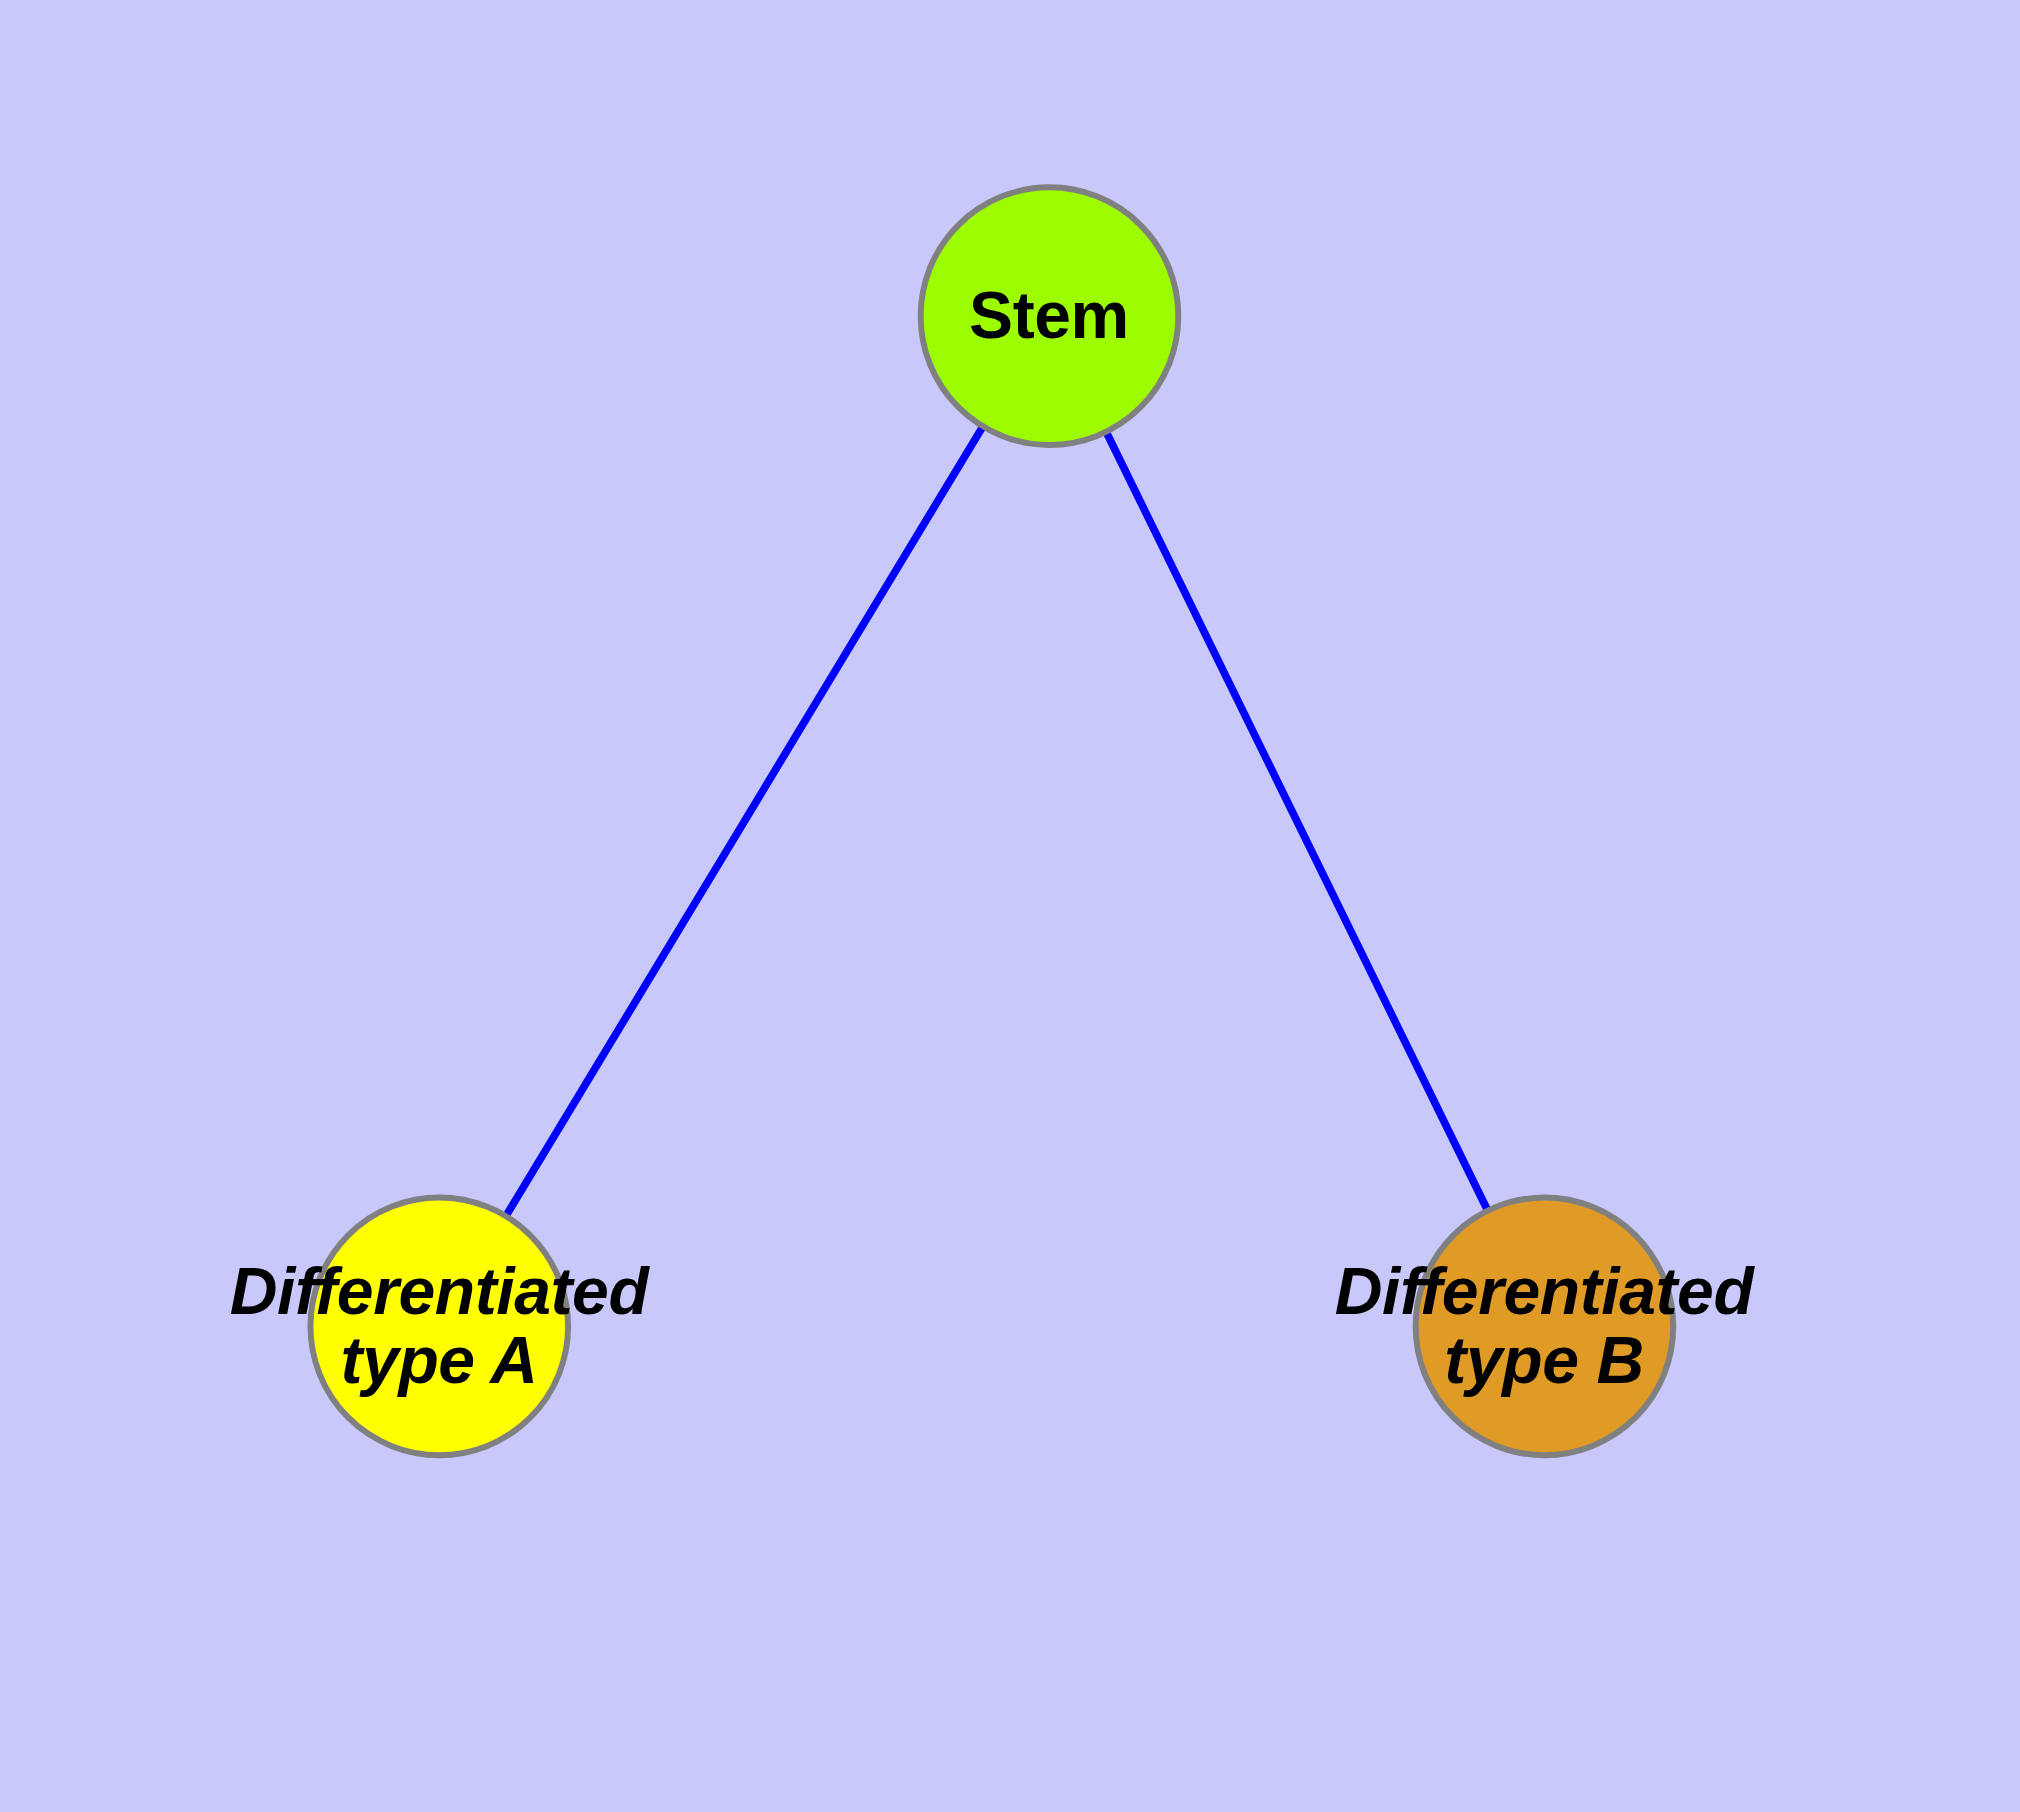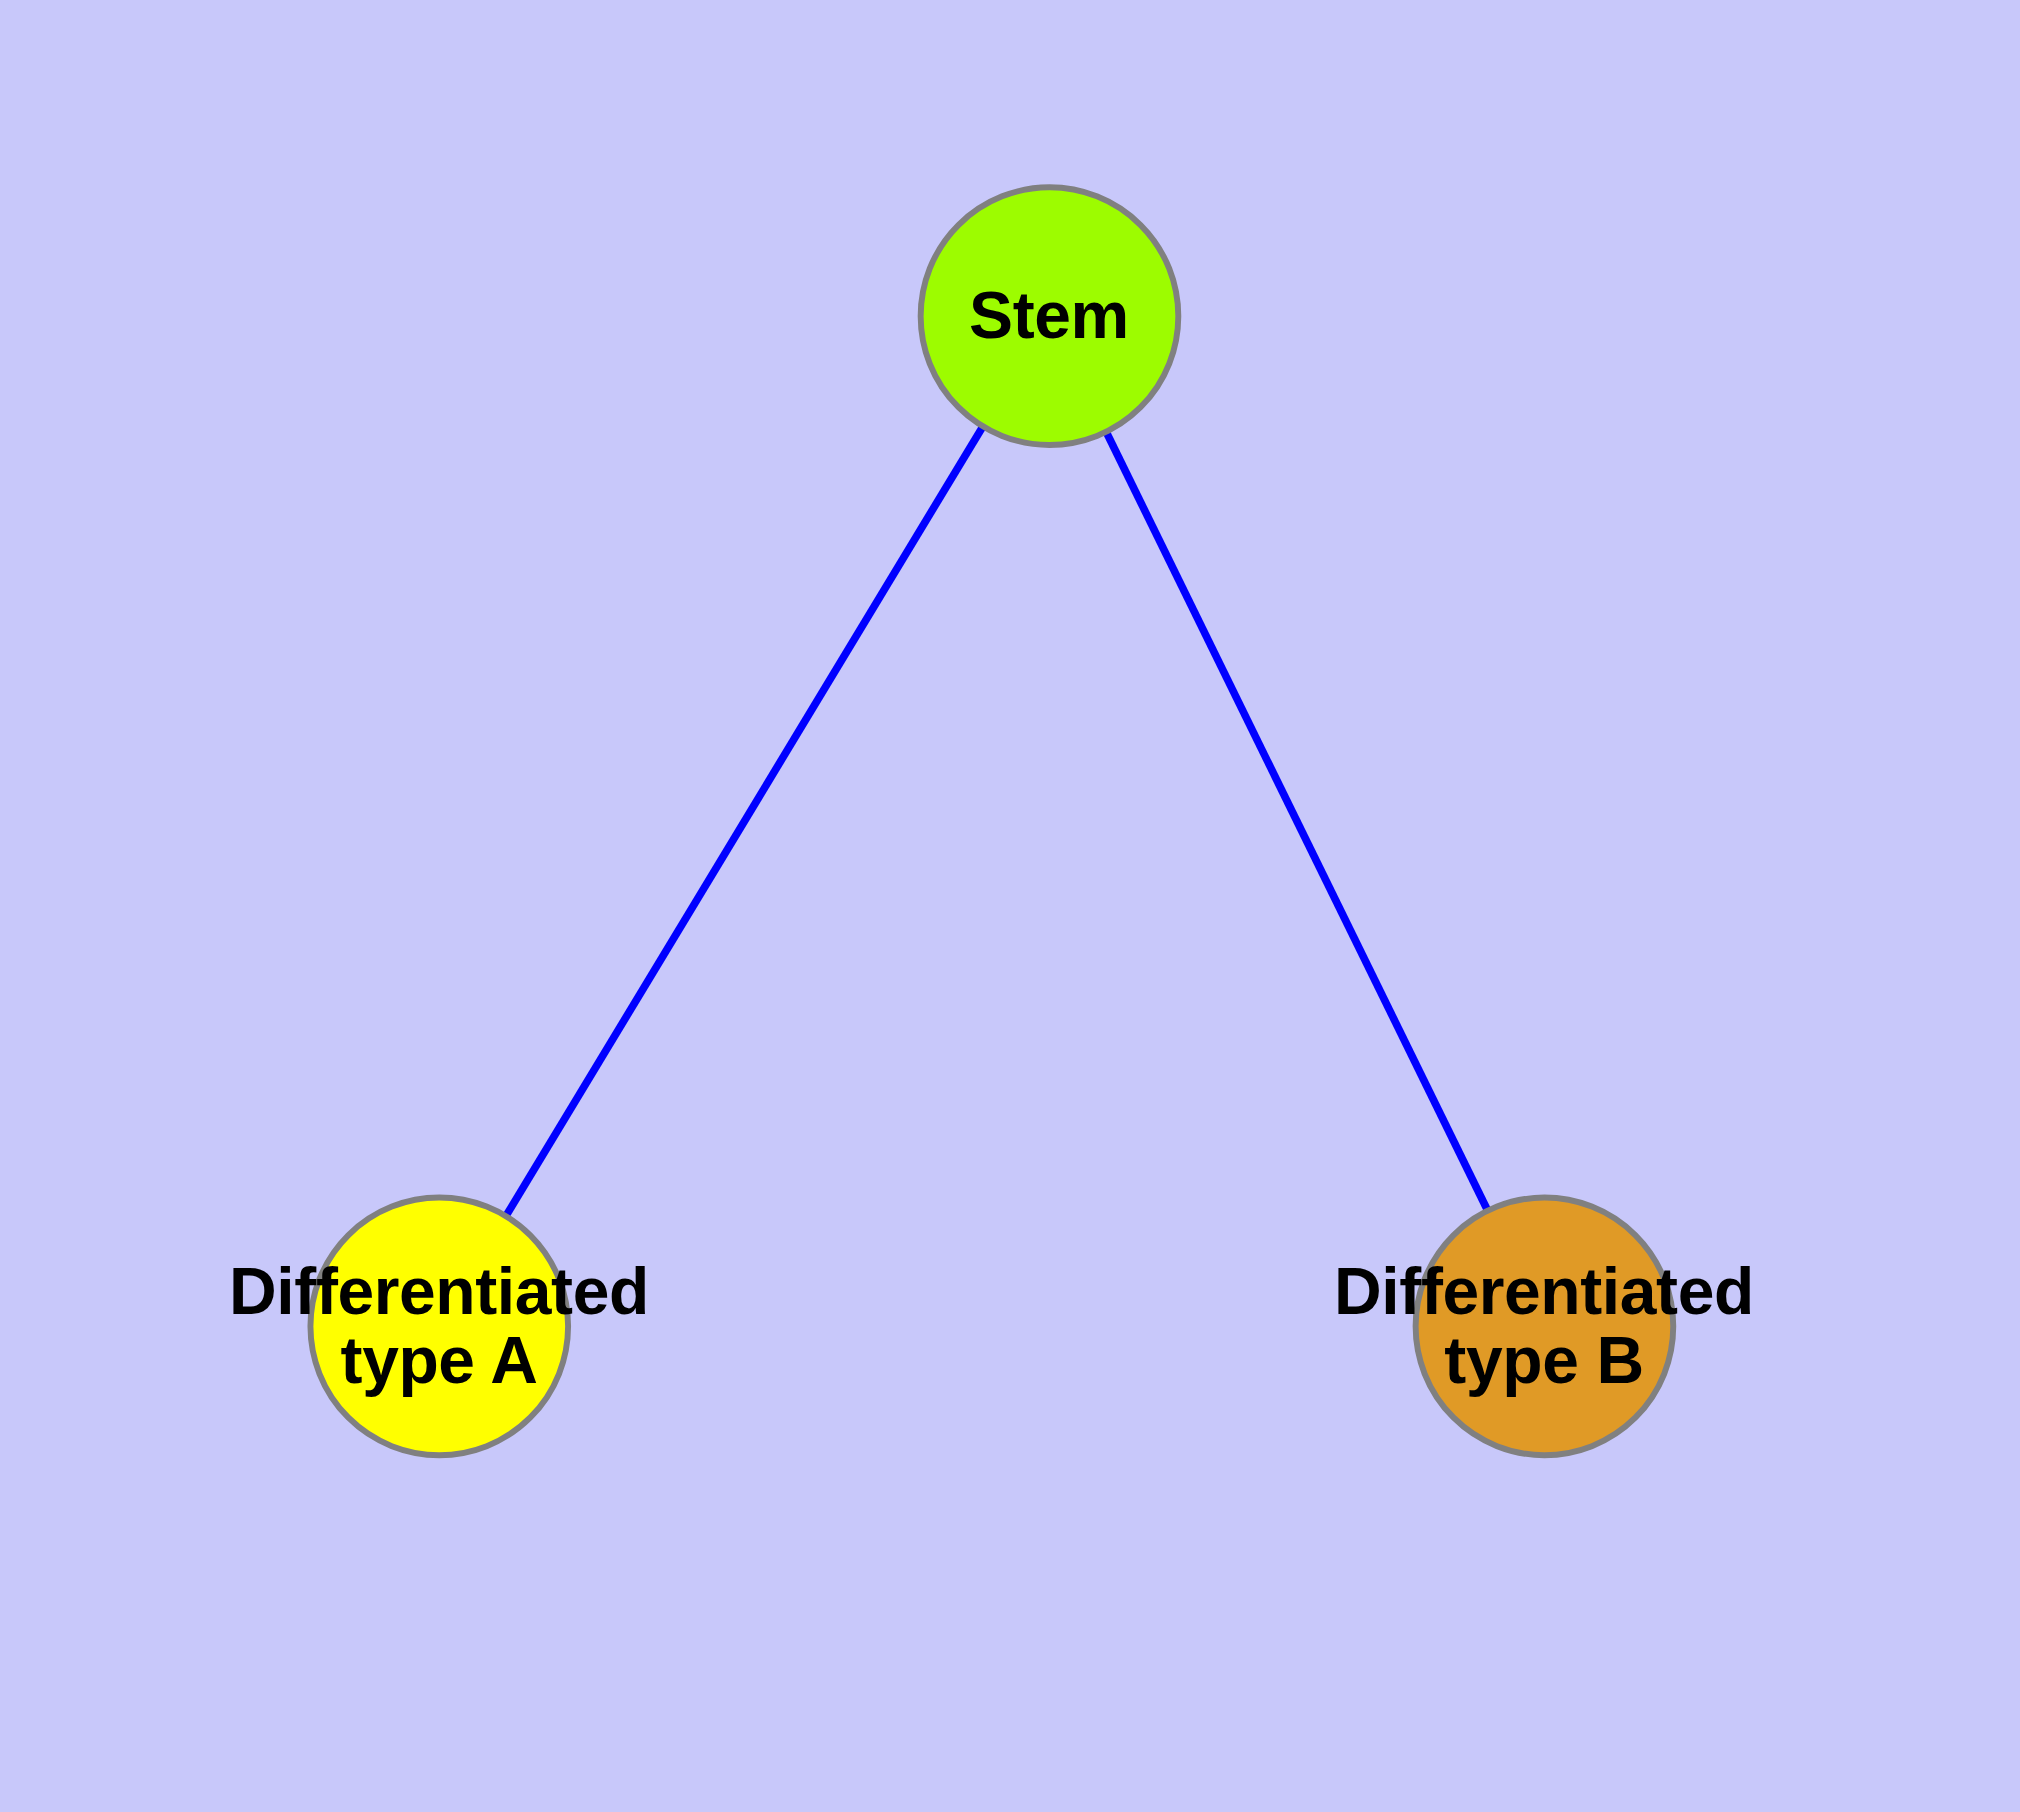--- a/index.html
+++ b/index.html
@@ -44,20 +44,21 @@
     pointer-events: none;
     font-family: "Liberation Sans", "DejaVu Sans", sans-serif;
   }
   .label-stem {
     font-size: 66px;
     letter-spacing: -0.4px;
   }
   .label-leaf {
     font-size: 66px;
     letter-spacing: -0.4px;
+    font-style: italic;
   }
 </style>
 </head>
 <body>
 
 <div id="stage">
 
   <svg id="graph-svg" viewBox="0 0 2384 2138" xmlns="http://www.w3.org/2000/svg">
     <g id="edge-layer">
         <line class="edge-line" x1="1160.445806162724" y1="501.3952764639347" x2="595.554193837276" y2="1436.6047235360652" stroke="#0000FF" stroke-width="9"></line>

